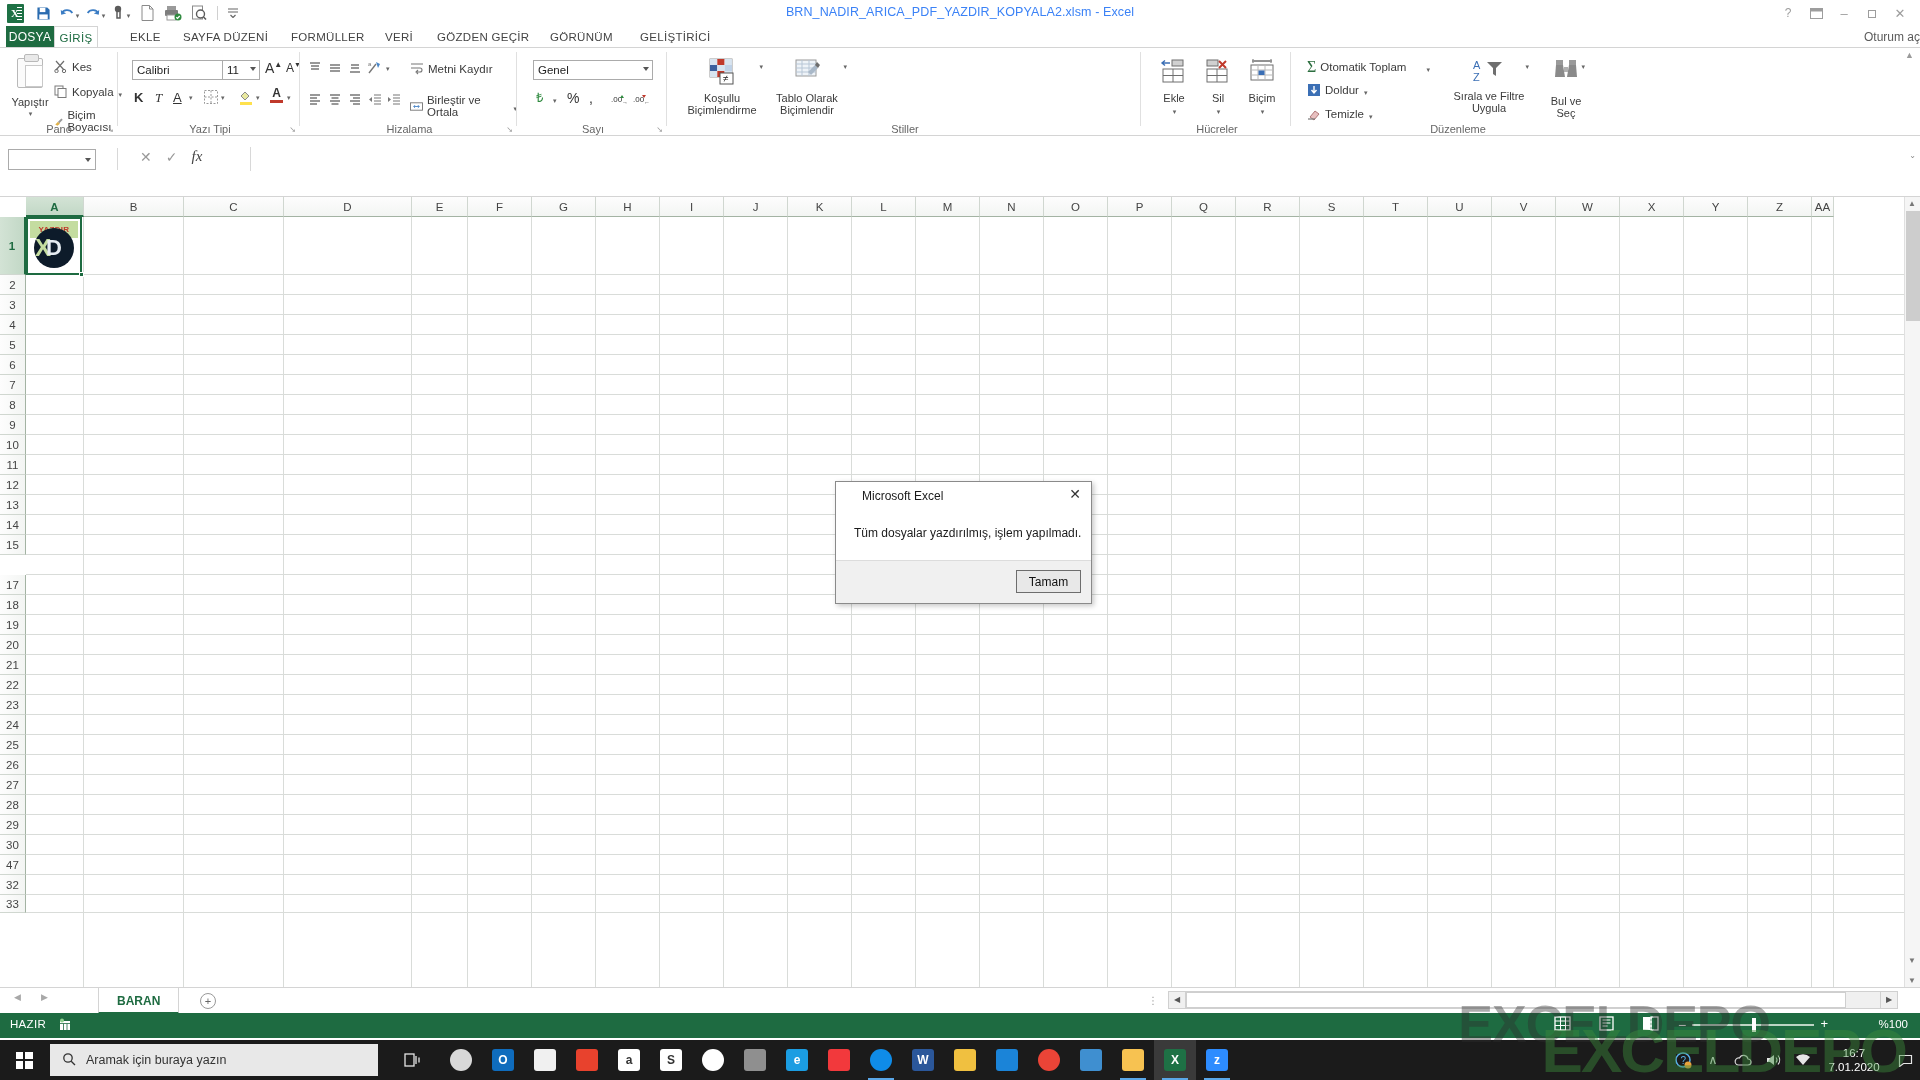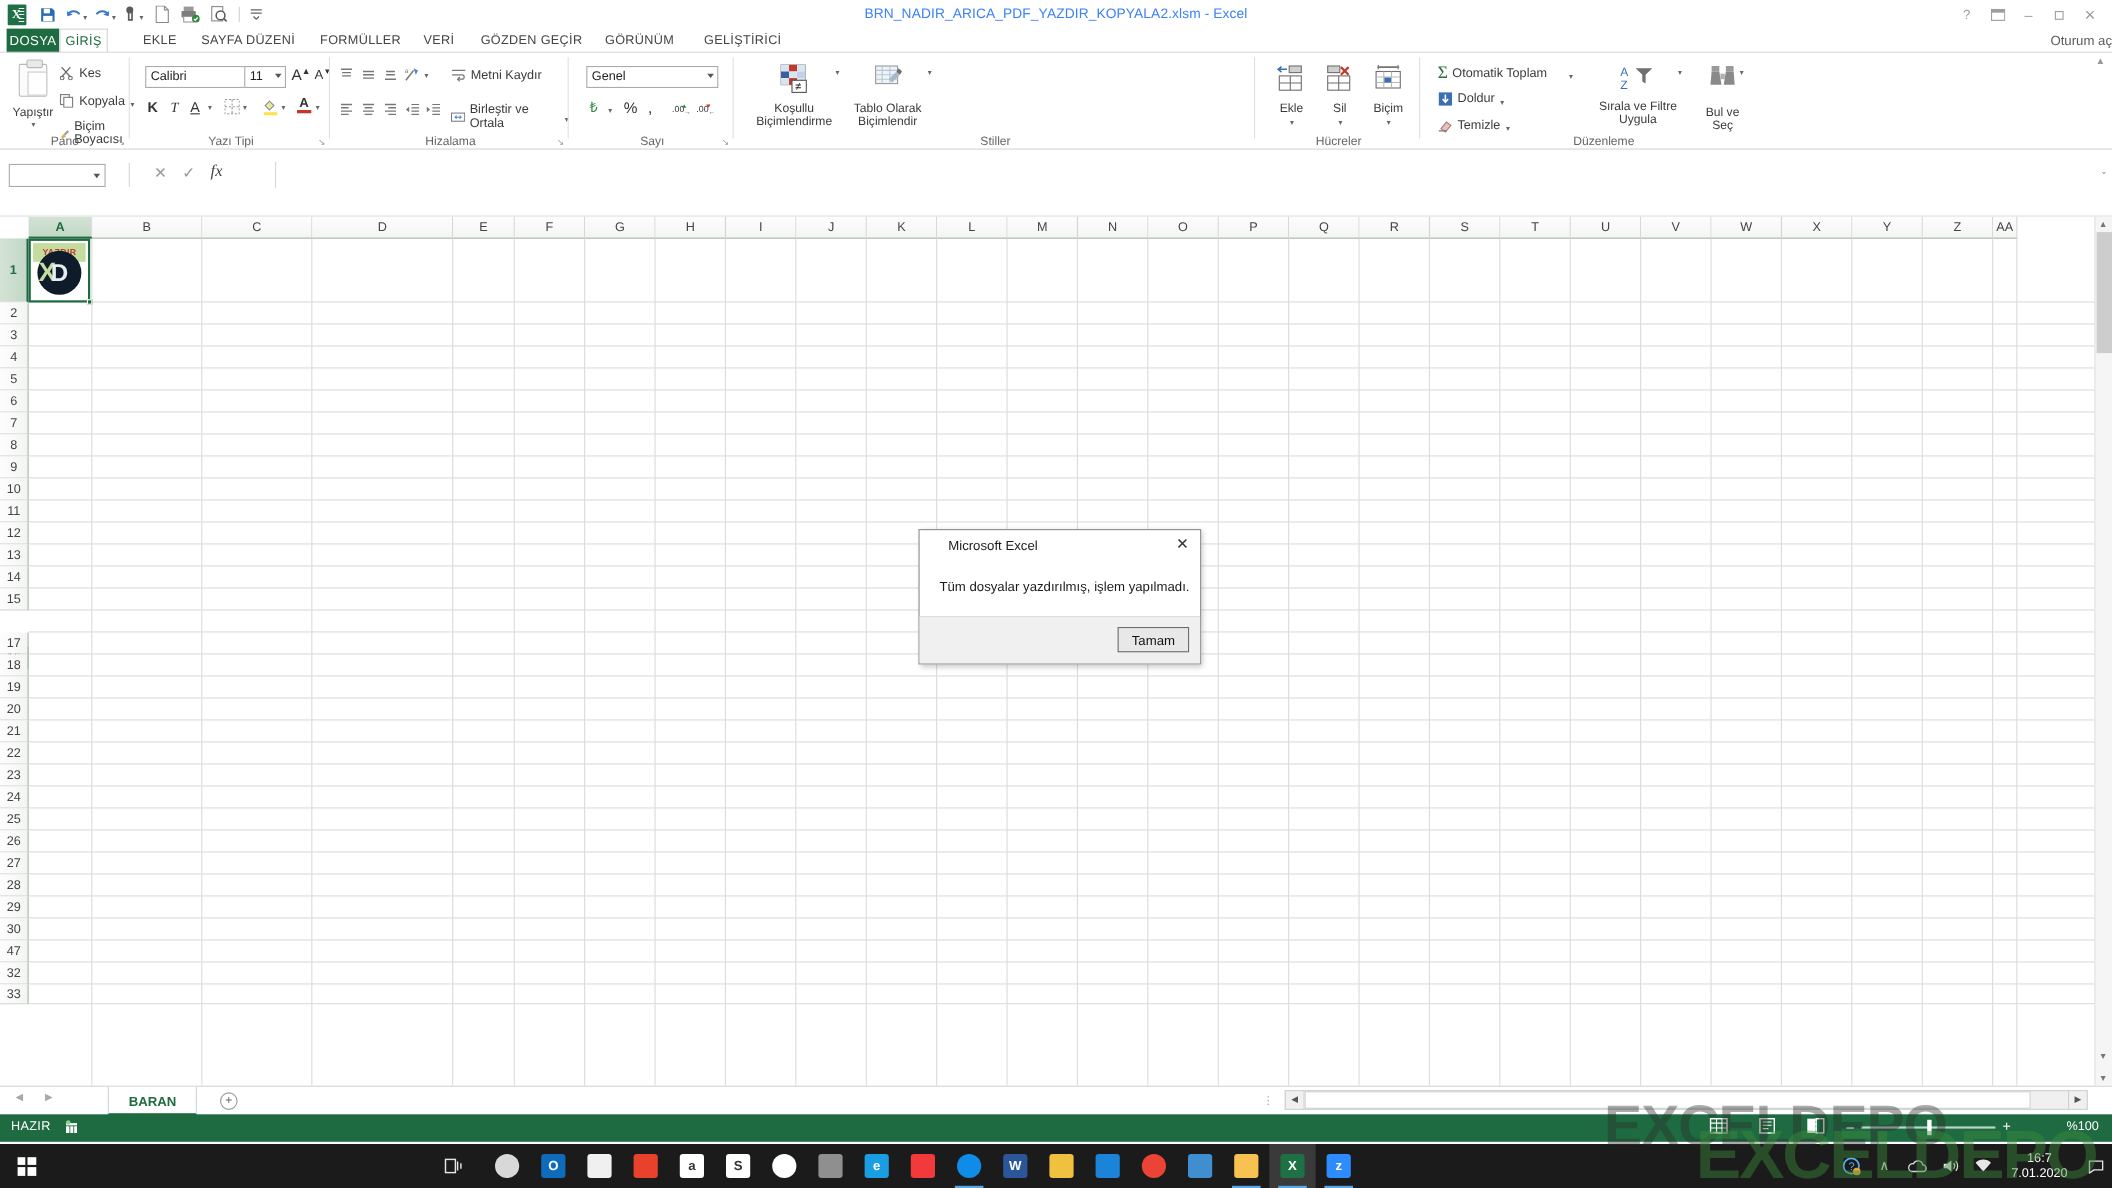--- a/index.html
+++ b/index.html
@@ -865,20 +865,29 @@
 
   <div class="taskbar">
     <div class="startbtn">
       <div class="winflag">
           <i></i>
           <i></i>
           <i></i>
           <i></i>
         </div>
     </div>
+    <div class="searchbox">
+      <span class="si">
+        <svg width="14" height="14" viewBox="0 0 14 14">
+            <circle cx="6" cy="6" r="4.2" fill="none" stroke="#333" stroke-width="1.3"></circle>
+            <path d="M9.2 9.2L13 13" stroke="#333" stroke-width="1.3"></path>
+          </svg>
+      </span>
+      <span class="sp">Aramak için buraya yazın</span>
+    </div>
     <div class="taskview">
       <svg width="19" height="16" viewBox="0 0 19 16">
           <rect x="2" y="2" width="9" height="12" fill="none" stroke="#e6e6e6" stroke-width="1.3"></rect>
           <path d="M13 4v8M16 5.5v5" stroke="#e6e6e6" stroke-width="1.3"></path>
         </svg>
     </div>
 
     <div class="tbicons" id="tbicons">
         <div class="tbi">
           <div class="sq" style="border-radius: 50%; background: rgb(216, 216, 216); color: rgb(51, 51, 51);"></div>

